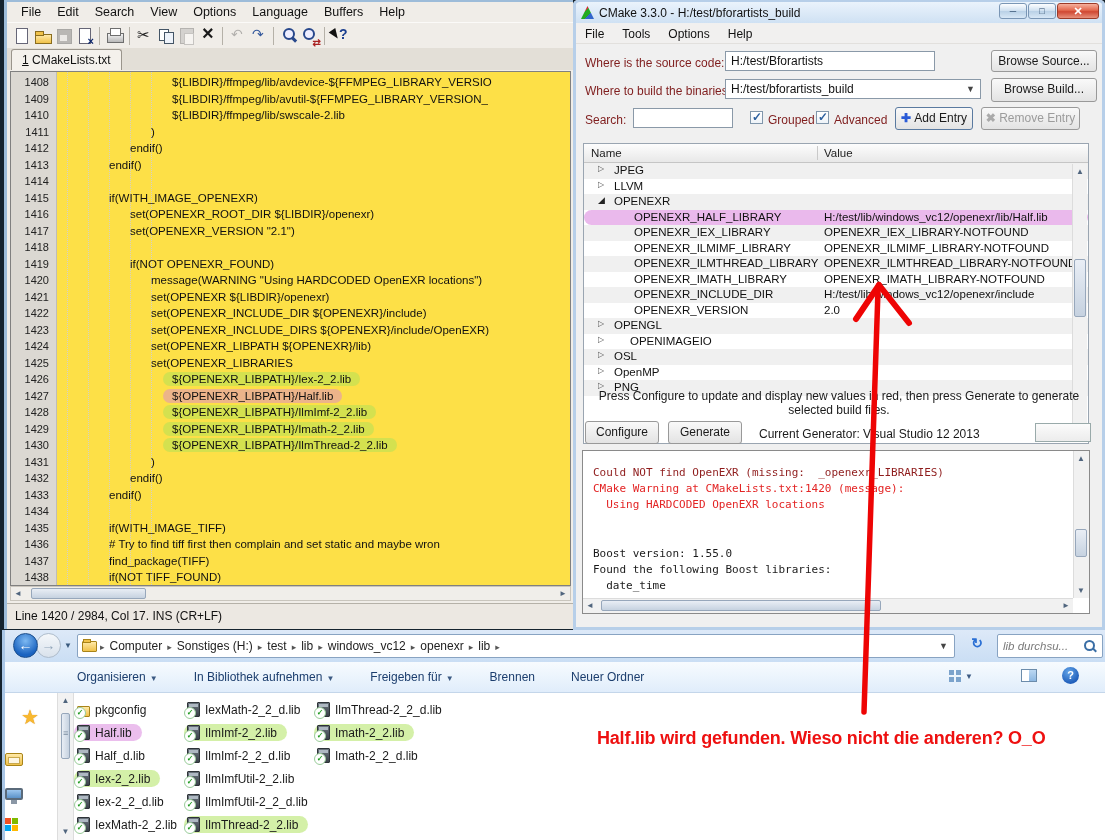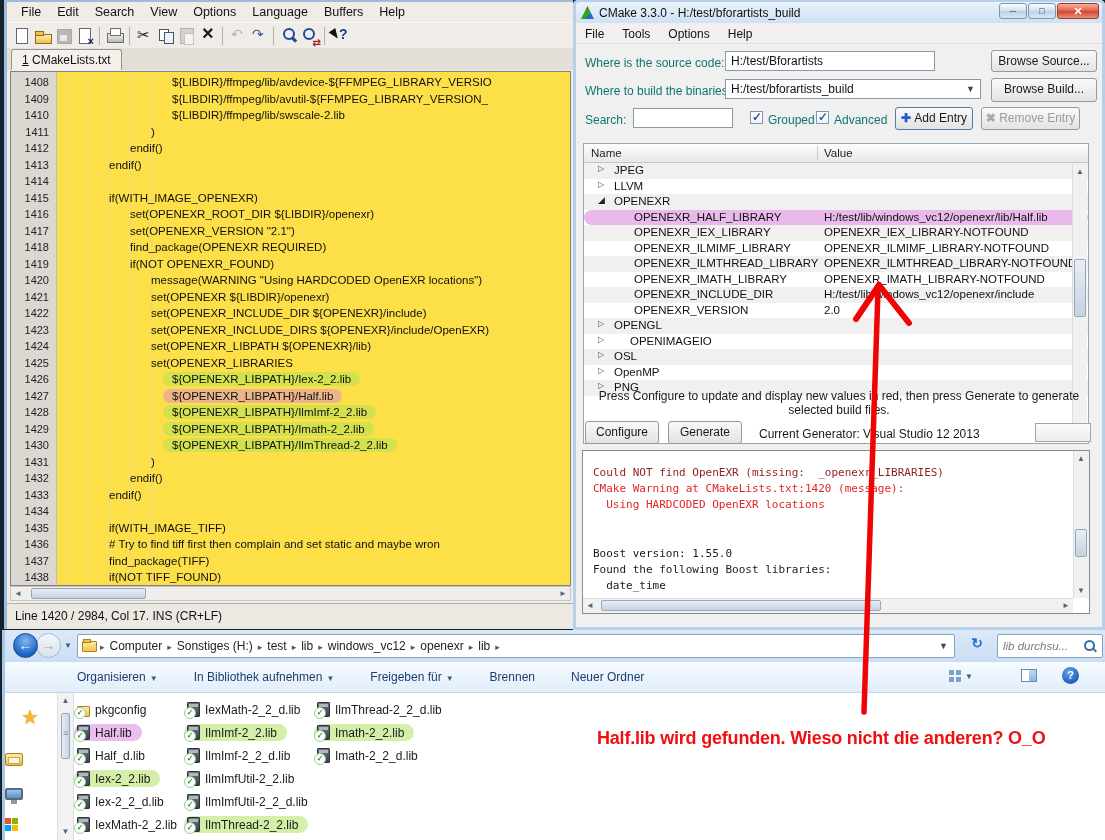--- a/index.html
+++ b/index.html
@@ -66,21 +66,21 @@
   #cm-logo { width:13px; height:13px; margin-right:5px; clip-path:polygon(50% 0,100% 100%,0 100%);
              background:linear-gradient(135deg,#c33 36%,#2a2 36% 64%,#36c 64%); }
   #cm-winbtns { position:absolute; right:6px; top:3px; display:flex; gap:1px; }
   .wbtn { width:28px; height:16px; border:1px solid #7a96b5; border-radius:3px; font-size:9px; color:#1d3c5e;
           background:linear-gradient(#fdfeff,#cfe0f0 48%,#b9d0e6 52%,#d8e8f6); text-align:center; line-height:14px; }
   .wbtn.close { width:42px; border-color:#9c3a28; color:#fff; font-weight:bold; font-size:11px;
                 background:linear-gradient(#f6b09d,#e2684e 45%,#cf4732 55%,#e8917c); }
   #cm-menu { position:absolute; left:3px; right:3px; top:24px; height:20px; background:#f1f0ef;
              border-bottom:1px solid #e2e0dd; display:flex; align-items:center; font-size:12px; color:#111; }
   #cm-menu .menu-item { padding:2px 9px; }
-  .cm-label { position:absolute; font-size:12px; color:#0f766e; }
+  .cm-label { position:absolute; font-size:12px; color:#7f1d1d; }
   .cm-input { position:absolute; background:#fff; border:1px solid #8a99a8; font-size:12px; color:#111;
               padding:2px 5px; height:20px; }
   .combo-arrow { position:absolute; right:5px; top:4px; font-size:9px; color:#444; }
   .btn { position:absolute; background:linear-gradient(#f9f9f9,#e3e3e3); border:1px solid #999;
          border-radius:3px; font-size:12px; color:#1a1a1a; text-align:center; }
   .btn.disabled { color:#9c9c9c; }
   .cb { position:absolute; width:13px; height:13px; background:linear-gradient(#fff,#eef3f8); border:1px solid #8096ab; }
   .cb::after { content:"\2713"; position:absolute; left:1px; top:-2px; font-size:12px; font-weight:bold; color:#2c5f9e; }
   #cm-table { position:absolute; left:10px; top:143px; width:506px; height:301px; background:#fff; border:1px solid #9aa5b1; overflow:hidden; }
   #cm-thead { height:19px; background:linear-gradient(#fdfdfd,#e8e8e8); border-bottom:1px solid #c5c5c5; font-size:11.5px; color:#222; position:relative; }
@@ -214,21 +214,21 @@
         <div class="code-line"><span class="ln">1408</span><span class="ct" style="padding-left: 109px;"><span>${LIBDIR}/ffmpeg/lib/avdevice-${FFMPEG_LIBRARY_VERSIO</span></span></div>
         <div class="code-line"><span class="ln">1409</span><span class="ct" style="padding-left: 109px;"><span>${LIBDIR}/ffmpeg/lib/avutil-${FFMPEG_LIBRARY_VERSION_</span></span></div>
         <div class="code-line"><span class="ln">1410</span><span class="ct" style="padding-left: 109px;"><span>${LIBDIR}/ffmpeg/lib/swscale-2.lib</span></span></div>
         <div class="code-line"><span class="ln">1411</span><span class="ct" style="padding-left: 88px;"><span>)</span></span></div>
         <div class="code-line"><span class="ln">1412</span><span class="ct" style="padding-left: 67px;"><span>endif()</span></span></div>
         <div class="code-line"><span class="ln">1413</span><span class="ct" style="padding-left: 46px;"><span>endif()</span></span></div>
         <div class="code-line"><span class="ln">1414</span><span class="ct" style="padding-left: 4px;"><span></span></span></div>
         <div class="code-line"><span class="ln">1415</span><span class="ct" style="padding-left: 46px;"><span>if(WITH_IMAGE_OPENEXR)</span></span></div>
         <div class="code-line"><span class="ln">1416</span><span class="ct" style="padding-left: 67px;"><span>set(OPENEXR_ROOT_DIR ${LIBDIR}/openexr)</span></span></div>
         <div class="code-line"><span class="ln">1417</span><span class="ct" style="padding-left: 67px;"><span>set(OPENEXR_VERSION "2.1")</span></span></div>
-        <div class="code-line"><span class="ln">1418</span><span class="ct" style="padding-left: 67px;"><span>find_package(OPENEXR REQUIRED)</span></span></div>
+        <div class="code-line"><span class="ln">1418</span></div>
         <div class="code-line"><span class="ln">1419</span><span class="ct" style="padding-left: 67px;"><span>if(NOT OPENEXR_FOUND)</span></span></div>
         <div class="code-line"><span class="ln">1420</span><span class="ct" style="padding-left: 88px;"><span>message(WARNING "Using HARDCODED OpenEXR locations")</span></span></div>
         <div class="code-line"><span class="ln">1421</span><span class="ct" style="padding-left: 88px;"><span>set(OPENEXR ${LIBDIR}/openexr)</span></span></div>
         <div class="code-line"><span class="ln">1422</span><span class="ct" style="padding-left: 88px;"><span>set(OPENEXR_INCLUDE_DIR ${OPENEXR}/include)</span></span></div>
         <div class="code-line"><span class="ln">1423</span><span class="ct" style="padding-left: 88px;"><span>set(OPENEXR_INCLUDE_DIRS ${OPENEXR}/include/OpenEXR)</span></span></div>
         <div class="code-line"><span class="ln">1424</span><span class="ct" style="padding-left: 88px;"><span>set(OPENEXR_LIBPATH ${OPENEXR}/lib)</span></span></div>
         <div class="code-line"><span class="ln">1425</span><span class="ct" style="padding-left: 88px;"><span>set(OPENEXR_LIBRARIES</span></span></div>
         <div class="code-line"><span class="ln">1426</span><span class="ct" style="padding-left: 109px;"><span class="hl-green">${OPENEXR_LIBPATH}/Iex-2_2.lib</span></span></div>
         <div class="code-line"><span class="ln">1427</span><span class="ct" style="padding-left: 109px;"><span class="hl-purple">${OPENEXR_LIBPATH}/Half.lib</span></span></div>
         <div class="code-line"><span class="ln">1428</span><span class="ct" style="padding-left: 109px;"><span class="hl-green">${OPENEXR_LIBPATH}/IlmImf-2_2.lib</span></span></div>

